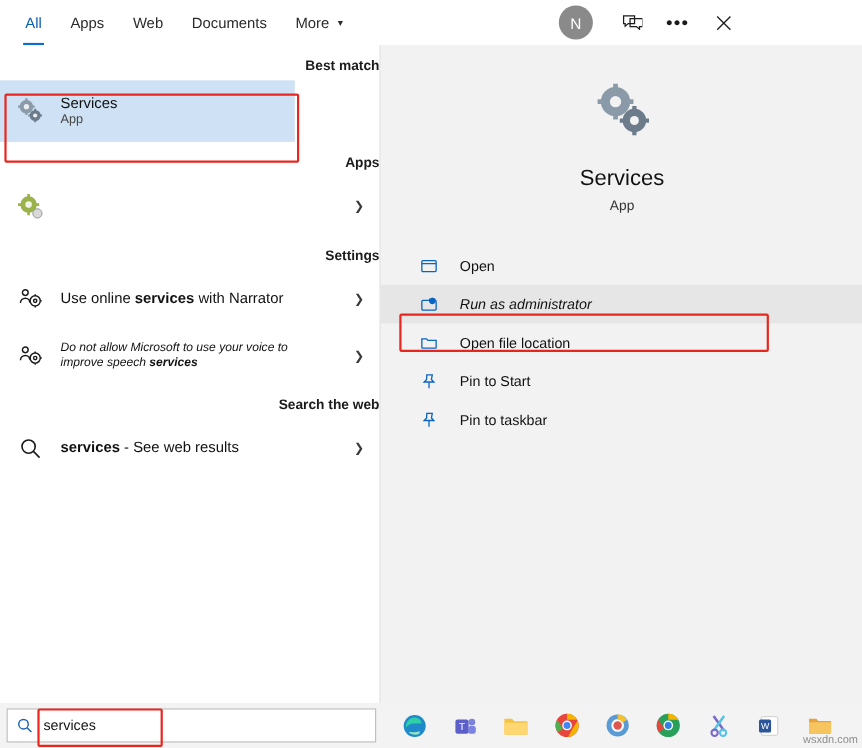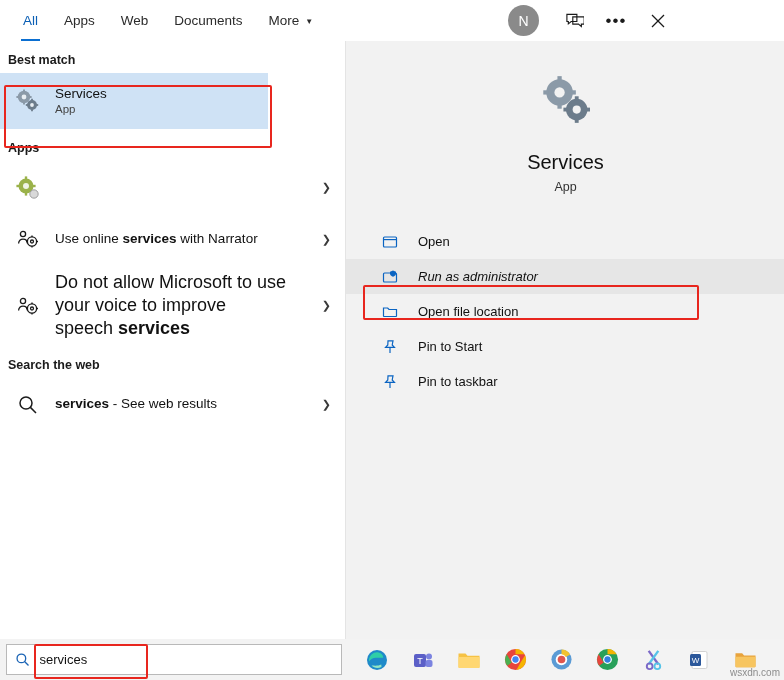--- a/index.html
+++ b/index.html
@@ -49,41 +49,42 @@
   .dots{font-size:17px;letter-spacing:1px;line-height:1;}
 
   
   .leftpane{
     position:absolute;left:0;top:41px;width:345px;height:598px;
     background:#ffffff;
   }
   .sect-head{
     font-size:12.5px;font-weight:bold;color:#1b1b1b;
     padding:12px 0 6px 8px;
+    text-align:right;
   }
   .row{
     display:flex;align-items:center;
     height:52px;
     padding-left:12px;
     box-sizing:border-box;
   }
   .row.best{
     height:56px;
     background:#cfe2f5;
     width:268px;
   }
   .row .ico{
     width:30px;min-width:30px;height:30px;margin-right:13px;
     display:flex;align-items:center;justify-content:center;
   }
   .row .txt{display:flex;flex-direction:column;justify-content:center;line-height:1.28;}
   .row .t1{font-size:13.5px;color:#111;}
   .row .t2{font-size:11.5px;color:#444;}
   .row .chev-r{margin-left:auto;margin-right:14px;color:#3a3a3a;font-size:11px;}
-  .row.two .t1{font-size:18px;}
+  .row.two .t1{font-size:11px;font-style:italic;}
   .wrap2{height:auto;min-height:52px;padding-top:6px;padding-bottom:6px;}
   .b{font-weight:bold;}
 
   .redbox{
     position:absolute;border:2px solid #e8261e;border-radius:2px;pointer-events:none;
   }
 
   
   .rightpane{
     position:absolute;left:345px;top:41px;width:439px;height:598px;
@@ -223,20 +224,21 @@
               <line x1="12" y1="18.8" x2="12" y2="21.6"></line>
             <line x1="2.4" y1="12" x2="5.2" y2="12"></line>
               <line x1="18.8" y1="12" x2="21.6" y2="12"></line>
           </g>
           <circle cx="20" cy="20" r="4.2" fill="#d9d9d9" stroke="#8d8d8d" stroke-width="0.8"></circle>
         </svg>
       </div>
       <div class="chev-r">❯</div>
     </div>
 
+    <div class="sect-head">Settings</div>
 
     <div class="row">
       <div class="ico">
         <svg width="24" height="24" viewBox="0 0 24 24" stroke="#1b1b1b" stroke-width="1.3" fill="none">
           <circle cx="8" cy="7" r="2.6"></circle>
           <path d="M3.6 16.5c0-2.7 2-4.4 4.4-4.4s4.4 1.7 4.4 4.4"></path>
           <circle cx="17" cy="14.5" r="4.6"></circle>
           <circle cx="17" cy="14.5" r="1.5"></circle>
           <line x1="17" y1="8.5" x2="17" y2="10"></line>
             <line x1="17" y1="19" x2="17" y2="20.5"></line>

